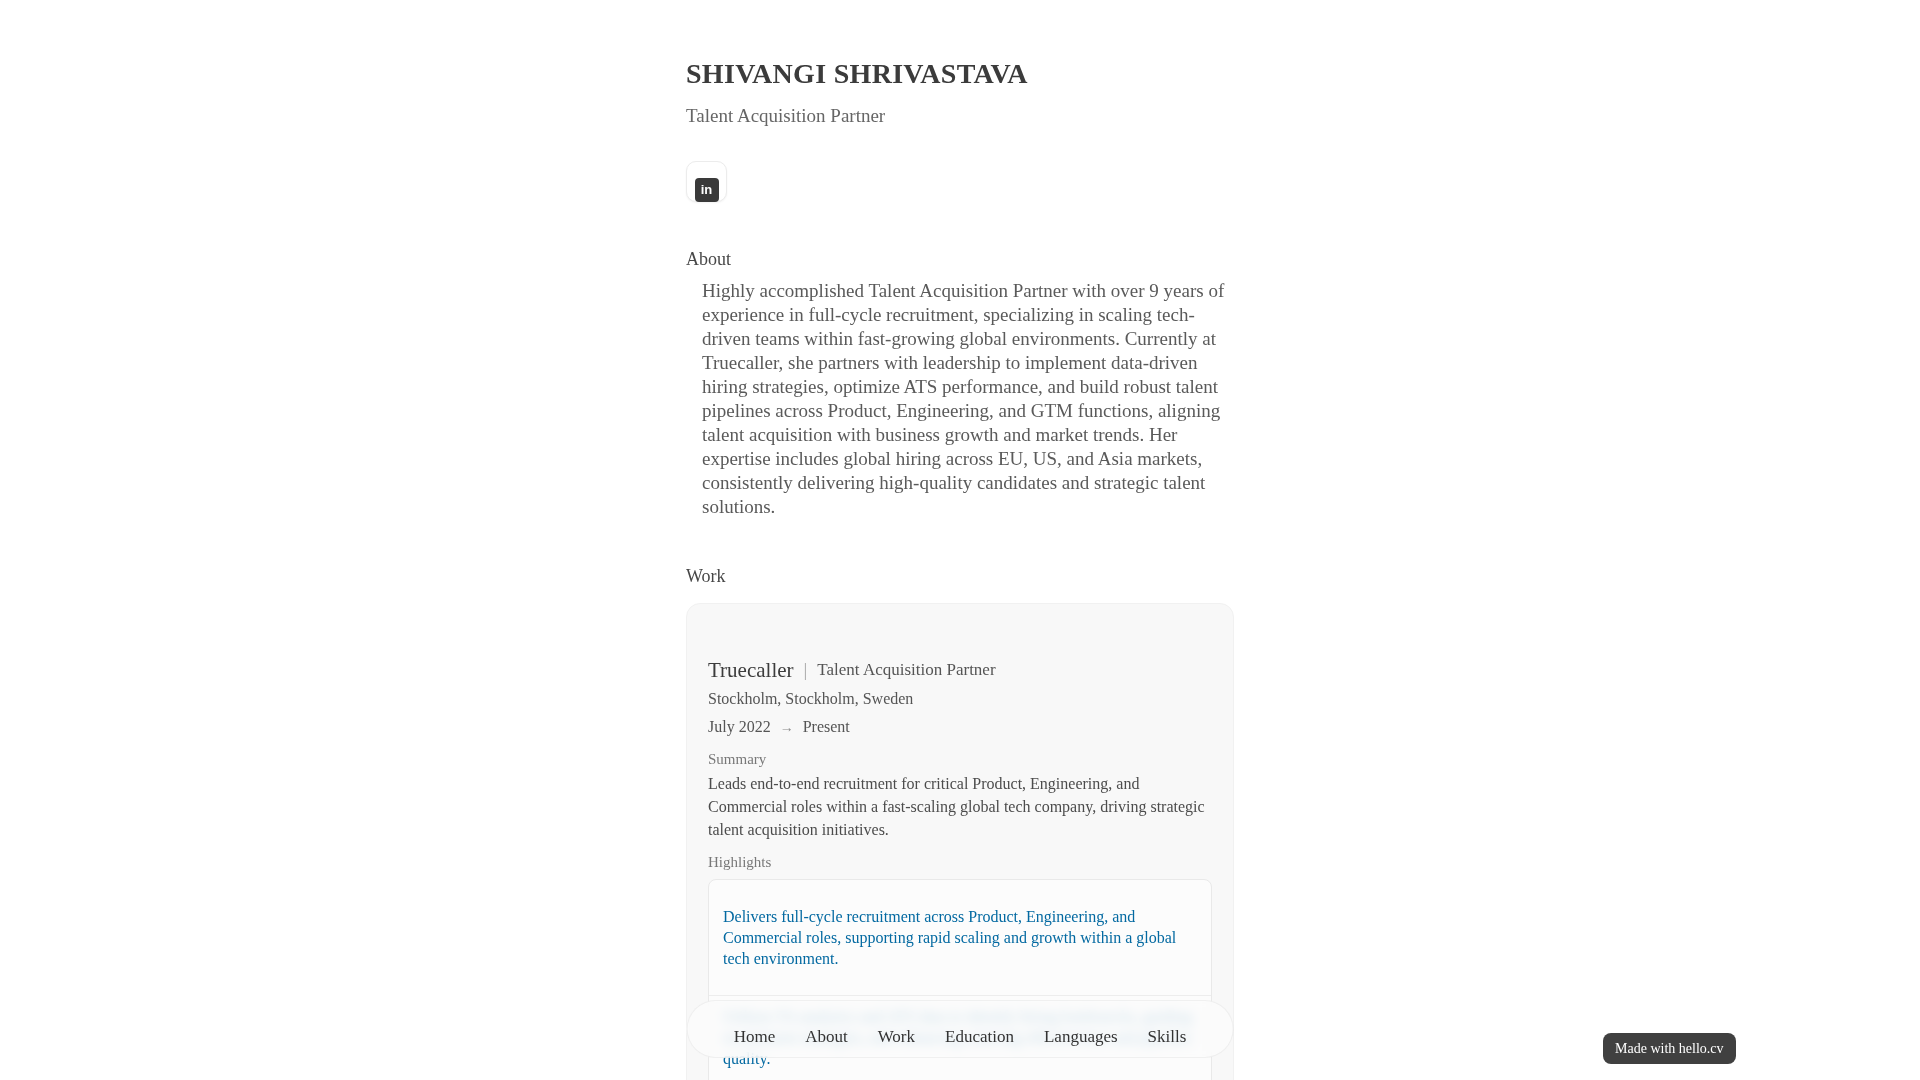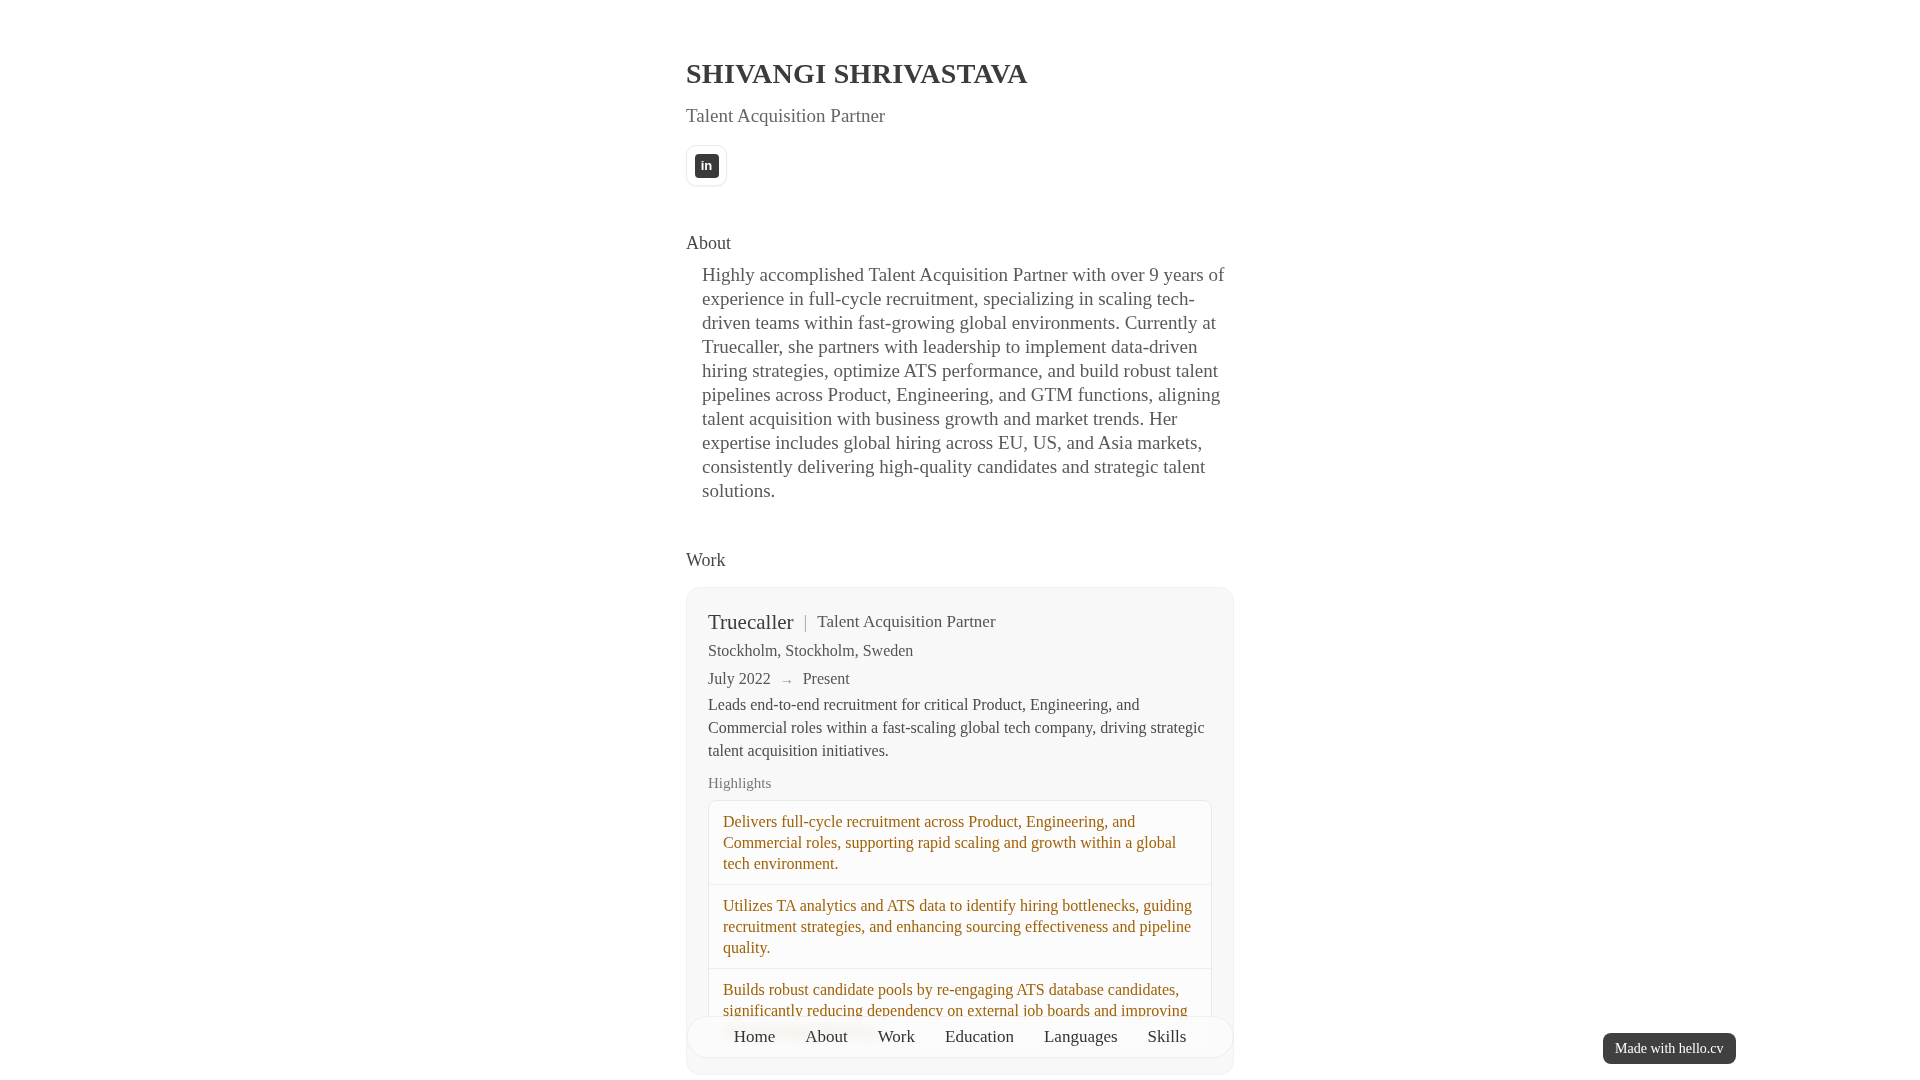--- a/index.html
+++ b/index.html
@@ -1,15 +1,15 @@
 <!DOCTYPE html>
 <html><head>
 <meta charset="utf-8">
 <style>
-  * { box-sizing: border-box; }
+  * { box-sizing: border-box; margin-top: 16px; }
   html, body { margin: 0; padding: 0; background: #ffffff; }
   body { font-family: "Liberation Serif", "DejaVu Serif", serif; }
 
   .page {
     position: relative;
     width: 1597px;
     height: 1080px;
     margin: 0 auto;
     background: #ffffff;
     overflow: hidden;
@@ -132,21 +132,21 @@
     margin-top: 7px;
     background: #fcfcfc;
     border: 1px solid #e9e9e9;
     border-radius: 8px;
     overflow: hidden;
   }
   .highlight-item {
     padding: 10px 14px;
     font-size: 16px;
     line-height: 21px;
-    color: #a16207;
+    color: #0369a1;
   }
   .highlight-item + .highlight-item { border-top: 1px solid #ededed; }
 
   nav.floating-nav {
     position: absolute;
     left: 50%;
     bottom: 22px;
     transform: translateX(-50%);
     display: flex;
     align-items: flex-start;
@@ -209,20 +209,21 @@
         <div class="job-title-row">
           <span class="company">Truecaller</span>
           <span class="sep">|</span>
           <span class="role">Talent Acquisition Partner</span>
         </div>
 
         <p class="job-location">Stockholm, Stockholm, Sweden</p>
 
         <p class="job-dates"><span>July 2022</span><span class="arrow">→</span><span>Present</span></p>
 
+        <div class="sub-label">Summary</div>
         <p class="job-summary">Leads end-to-end recruitment for critical Product, Engineering, and Commercial roles within a fast-scaling global tech company, driving strategic talent acquisition initiatives.</p>
 
         <div class="sub-label">Highlights</div>
         <div class="highlights-box">
           <div class="highlight-item">Delivers full-cycle recruitment across Product, Engineering, and Commercial roles, supporting rapid scaling and growth within a global tech environment.</div>
           <div class="highlight-item">Utilizes TA analytics and ATS data to identify hiring bottlenecks, guiding recruitment strategies, and enhancing sourcing effectiveness and pipeline quality.</div>
           <div class="highlight-item">Builds robust candidate pools by re-engaging ATS database candidates, significantly reducing dependency on external job boards and improving overall hiring efficiency.</div>
 
         </div>
       </article>

